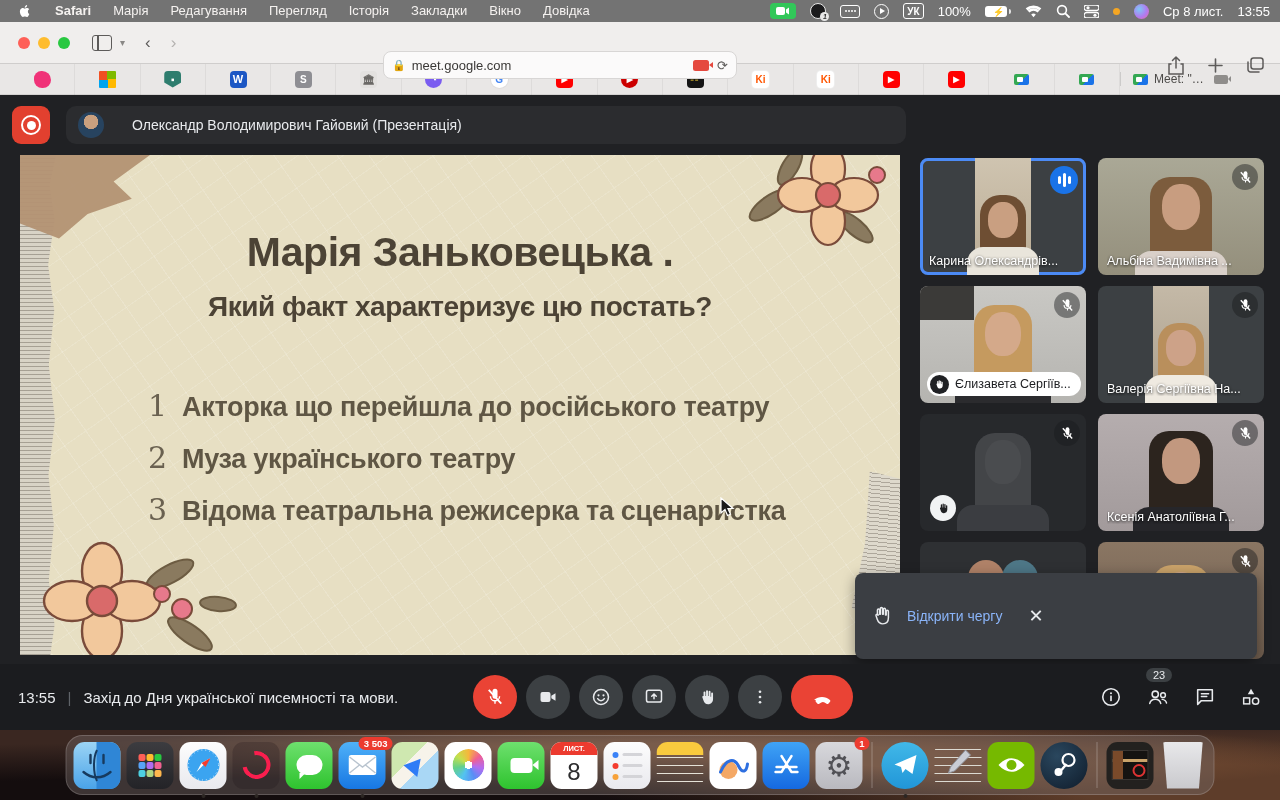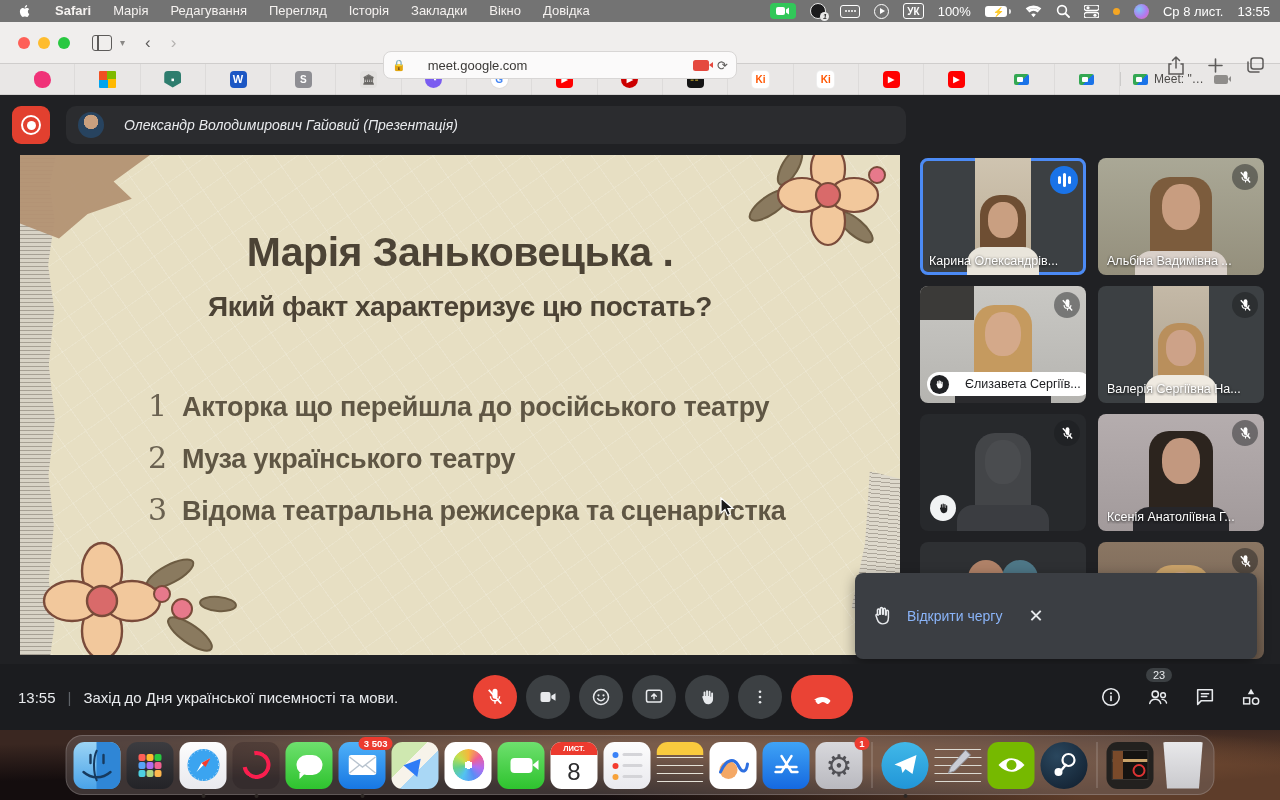--- a/index.html
+++ b/index.html
@@ -41,21 +41,21 @@
   .tl .r{background:#fe5f57;} .tl .y{background:#febc2e;} .tl .g{background:#28c840;}
   .tb-ico{color:#5d5b5a;display:flex;align-items:center;justify-content:center;}
   .sidebar-ico{margin-left:22px;width:20px;height:16px;border:1.6px solid #5d5b5a;border-radius:3px;position:relative;}
   .sidebar-ico:before{content:"";position:absolute;left:4px;top:0;bottom:0;width:1.6px;background:#5d5b5a;}
   .chev{margin-left:8px;font-size:10px;color:#8a8886;}
   .nav-arrow{font-size:17px;margin-left:20px;color:#5d5b5a;}
   .nav-arrow.fwd{color:#b4b2b0;}
   .urlbar{position:absolute;left:383px;top:29px;width:354px;height:28px;background:#fbfafa;
     border:1px solid #d8d6d5;border-radius:8px;display:flex;align-items:center;padding:0 8px;font-size:13px;color:#3b3937;}
   .urlbar .lock{font-size:11px;color:#8a8886;margin-right:6px;}
-  .urlbar .addr{flex:0 0 auto;margin-left:16px;}
+  .urlbar .addr{flex:0 0 auto;}
   .urlbar .spacer{flex:1;}
   .cam-active{width:16px;height:11px;background:#e5493f;border-radius:2.5px;position:relative;margin-right:8px;}
   .cam-active:after{content:"";position:absolute;right:-3.5px;top:2.5px;border-left:4px solid #e5493f;border-top:3px solid transparent;border-bottom:3px solid transparent;transform:rotate(180deg);}
   .reload{font-size:13px;color:#5d5b5a;}
   .tb-right{position:absolute;right:16px;top:22px;height:42px;display:flex;align-items:center;gap:24px;color:#5d5b5a;font-size:16px;}
 
   
   .favbar{position:absolute;left:0;top:64px;width:1280px;height:31px;background:#e9e7e6;border-bottom:1px solid #d4d2d1;
     display:flex;align-items:center;padding:0 10px;z-index:48;}
   .fav{flex:1;display:flex;align-items:center;justify-content:center;height:31px;border-right:1px solid rgba(0,0,0,.05);}
@@ -67,21 +67,21 @@
   .tab-cam{width:14px;height:9px;background:#8f8d8b;border-radius:2px;position:relative;margin-left:4px;}
   .tab-cam:after{content:"";position:absolute;right:-3px;top:1.5px;border-right:3.5px solid #8f8d8b;border-top:3px solid transparent;border-bottom:3px solid transparent;}
 
   
   .page{position:absolute;left:0;top:95px;width:1280px;height:635px;background:#202124;z-index:10;}
   .rec-btn{position:absolute;left:12px;top:11px;width:38px;height:38px;border-radius:9px;background:#e2402f;
     display:flex;align-items:center;justify-content:center;}
   .rec-btn .ring{width:20px;height:20px;border:2.5px solid #fff;border-radius:50%;display:flex;align-items:center;justify-content:center;}
   .rec-btn .dot{width:9px;height:9px;background:#fff;border-radius:50%;}
   .presenter{position:absolute;left:66px;top:11px;width:840px;height:38px;border-radius:10px;background:#2b2c2f;
-    display:flex;align-items:center;padding:0 12px;color:#e8eaed;font-size:14px;gap:20px;font-style:italic;}
+    display:flex;align-items:center;padding:0 12px;color:#e8eaed;font-size:14px;gap:28px;}
   .presenter .ava{width:26px;height:26px;border-radius:50%;background:radial-gradient(circle at 50% 38%,#c9a07f 0 34%,#27435f 36%);}
 
   
   .slide{position:absolute;left:20px;top:60px;width:880px;height:500px;background:#e7dfc3;overflow:hidden;
     background-image:repeating-linear-gradient(55deg,rgba(255,255,255,.16) 0 1px,transparent 1px 26px),
                      repeating-linear-gradient(-35deg,rgba(255,255,255,.14) 0 1px,transparent 1px 26px);}
   .news-strip{position:absolute;left:0;top:0;width:36px;height:100%;background:#d8d3c6;
     background-image:repeating-linear-gradient(0deg,rgba(60,50,40,.32) 0 1px,transparent 1px 4px);
     clip-path:polygon(0 0,100% 0,82% 6%,96% 13%,78% 22%,95% 31%,80% 42%,97% 53%,79% 64%,94% 74%,80% 85%,96% 94%,84% 100%,0 100%);}
   .kraft{position:absolute;left:0;top:0;width:130px;height:95px;background:#b39273;
@@ -109,21 +109,21 @@
   .person .body{position:absolute;left:50%;bottom:0;transform:translateX(-50%);width:72px;height:34px;border-radius:16px 16px 0 0;}
   .micoff{position:absolute;top:6px;right:6px;width:26px;height:26px;border-radius:50%;
     background:rgba(25,26,29,.45);display:flex;align-items:center;justify-content:center;}
   .speakbadge{position:absolute;top:8px;right:8px;width:28px;height:28px;border-radius:50%;background:#1a73e8;
     display:flex;align-items:center;justify-content:center;gap:2px;}
   .speakbadge i{width:3px;background:#fff;border-radius:2px;}
   .speakbadge i:nth-child(1){height:8px;} .speakbadge i:nth-child(2){height:14px;} .speakbadge i:nth-child(3){height:8px;}
   .tname{position:absolute;left:9px;bottom:7px;color:#fff;font-size:12.5px;text-shadow:0 1px 3px rgba(0,0,0,.9);
     max-width:150px;white-space:nowrap;overflow:hidden;}
   .handpill{position:absolute;left:7px;bottom:7px;background:#fff;border-radius:14px;height:24px;
-    display:flex;align-items:center;gap:16px;padding:0 10px 0 3px;}
+    display:flex;align-items:center;gap:6px;padding:0 10px 0 3px;}
   .handpill .hc{width:19px;height:19px;border-radius:50%;background:#202124;display:flex;align-items:center;justify-content:center;}
   .handpill .ht{color:#202124;font-size:12.5px;font-weight:500;white-space:nowrap;}
   .handbadge{position:absolute;left:10px;bottom:10px;width:26px;height:26px;border-radius:50%;background:#f1f3f4;
     display:flex;align-items:center;justify-content:center;}
   .avacircle{position:absolute;width:36px;height:36px;border-radius:50%;}
 
   
   .toast{position:absolute;left:855px;top:478px;width:402px;height:86px;background:#3b3e43;border-radius:8px;
     box-shadow:0 4px 14px rgba(0,0,0,.4);display:flex;align-items:center;padding:0 16px;gap:12px;z-index:20;}
   .toast .txt{width:212px;color:#e8eaed;font-size:14px;line-height:1.55;}

